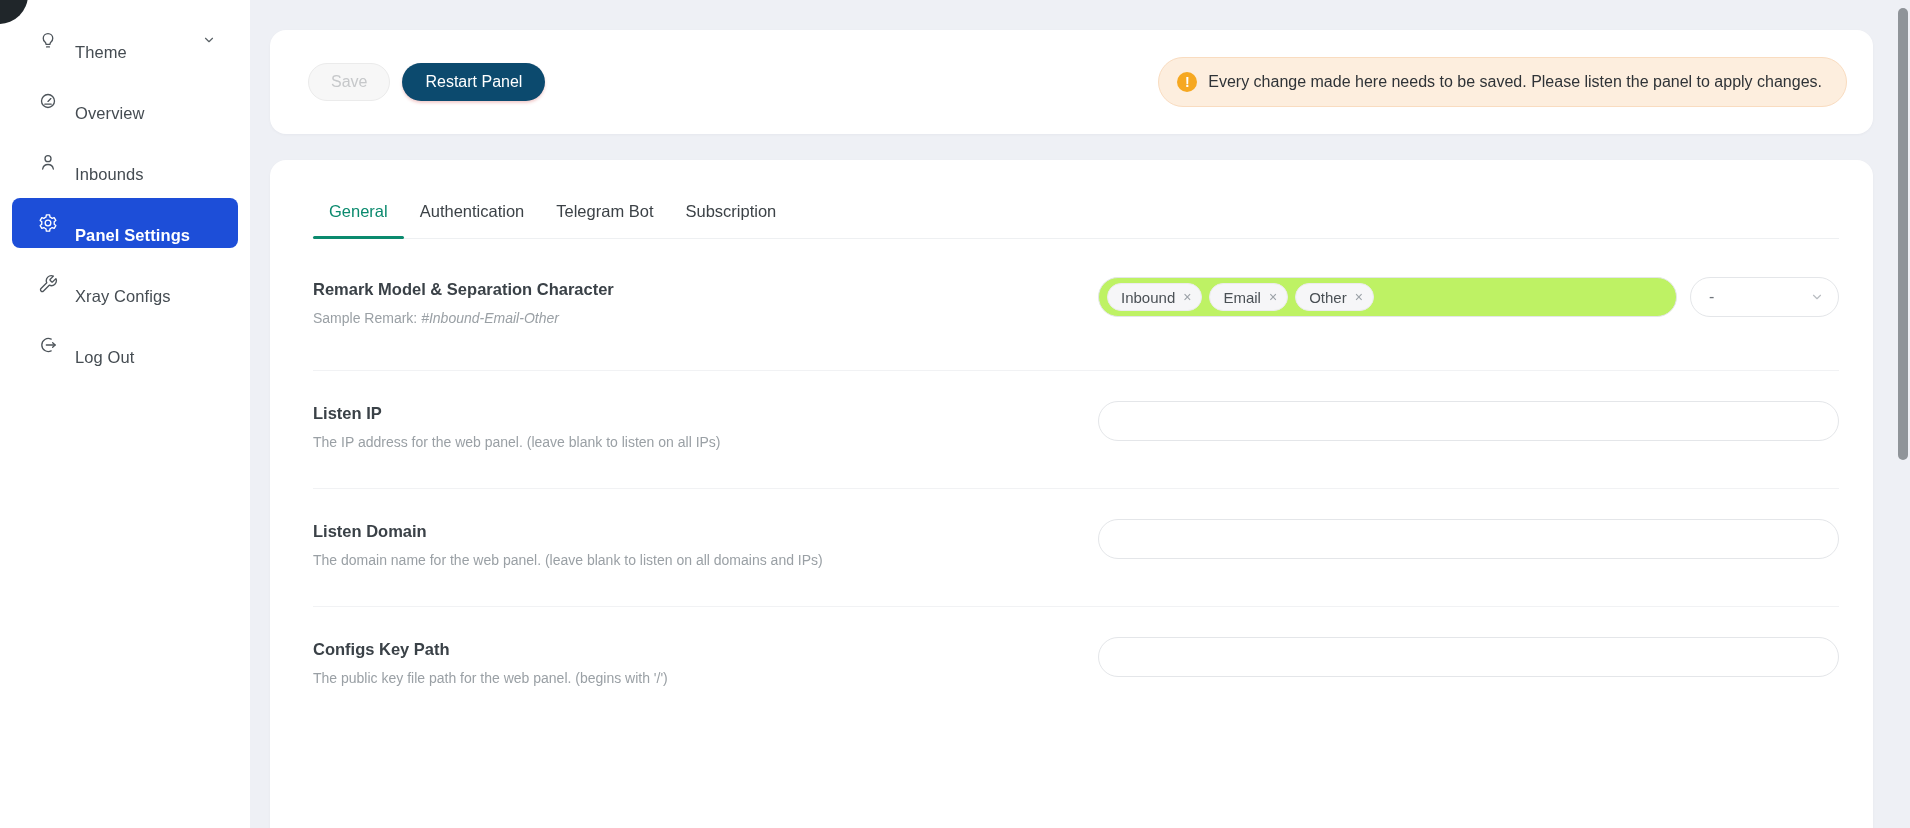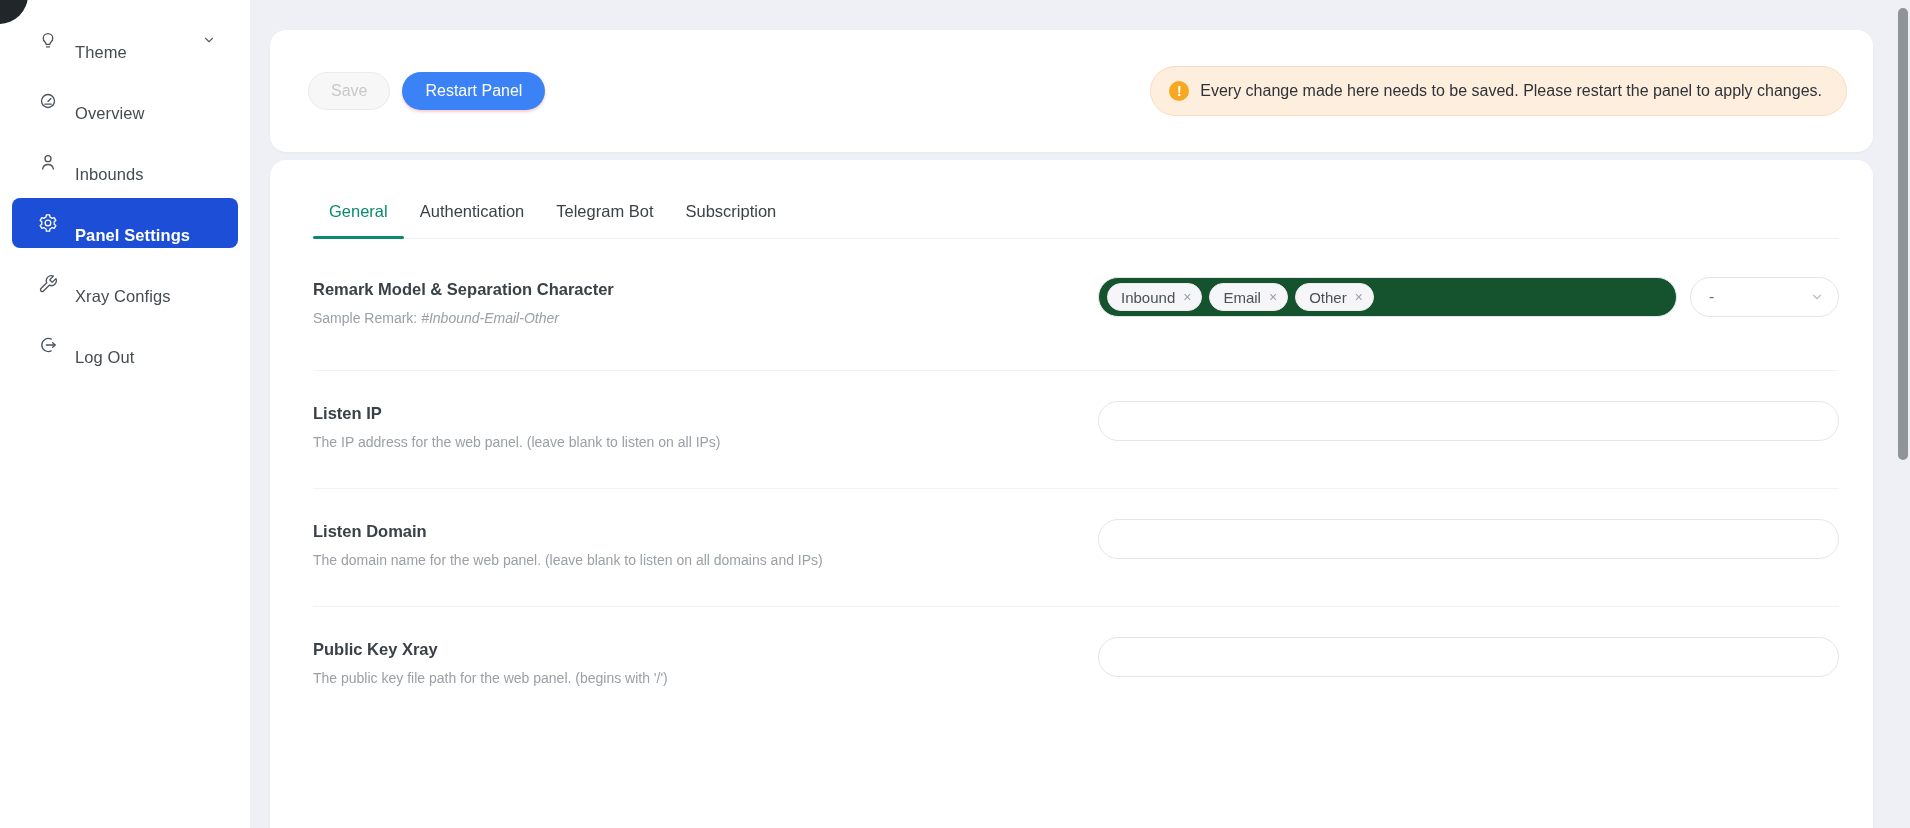--- a/index.html
+++ b/index.html
@@ -33,32 +33,32 @@
   .side-item.active .icon { color:#ffffff; }
   .side-item.active .lbl { font-weight:700; }
   .side-item .chev { margin-left:auto; width:14px; height:14px; color:#5a6166; display:flex; }
   .side-item .chev svg { width:14px; height:14px; }
 
   
   .card {
     position:absolute; background:#ffffff; border-radius:16px;
     box-shadow:0 1px 3px rgba(20,30,40,0.04);
   }
-  .toolbar-card { left:270px; top:30px; width:1603px; height:122px; display:flex; align-items:center; padding:0 26px 0 38px; }
+  .toolbar-card { left:270px; top:30px; width:1603px; height:104px; display:flex; align-items:center; padding:0 26px 0 38px; }
   .settings-card { left:270px; top:160px; width:1603px; height:700px; padding:0 34px 0 43px; }
 
   
   .btn {
     height:38px; border-radius:19px; font-size:16px;
     display:inline-flex; align-items:center; justify-content:center;
     padding:0 22px; border:1px solid transparent; cursor:pointer;
     font-family:"Liberation Sans", sans-serif;
   }
   .btn-save { background:#f7f7f7; border-color:#ebebeb; color:#c6c8ca; cursor:not-allowed; }
-  .btn-restart { background:#3b82f6; color:#ffffff; margin-left:12px; box-shadow:0 2px 3px rgba(207,59,59,0.25); }
+  .btn-restart { background:#0c4a6e; color:#ffffff; margin-left:12px; box-shadow:0 2px 3px rgba(207,59,59,0.25); }
   .alert {
     margin-left:auto; height:50px; background:#fdeede; border:1px solid #f9dcc0;
     border-radius:26px; display:flex; align-items:center; padding:0 24px 0 18px;
   }
   .warn-dot {
     width:20px; height:20px; border-radius:50%; background:#f6a821; color:#fff;
     font-size:14px; font-weight:700; display:flex; align-items:center; justify-content:center;
     margin-right:11px; flex:0 0 20px;
   }
   .alert-text { font-size:16px; color:#2f3337; white-space:nowrap; }
@@ -88,21 +88,21 @@
   .row-desc .sample { font-style:italic; }
   .row-controls { display:flex; gap:13px; width:741px; flex:0 0 741px; }
 
   .pill-input {
     height:40px; border:1.5px solid #e4e6e9; border-radius:20px; background:#fff;
     font-size:16px; color:#4d5359; padding:0 18px; width:100%; outline:none;
     font-family:"Liberation Sans", sans-serif;
   }
   .tagbox {
     flex:1 1 auto; height:40px; border:1.5px solid #e4e6e9; border-radius:20px;
-    display:flex; align-items:center; padding:8px 8px; gap:7px; background:#14532d; cursor:text;
+    display:flex; align-items:center; padding:8px 8px; gap:7px; background:#bef264; cursor:text;
   }
   .tag {
     height:28px; background:#f6f6f8; border:1px solid #ebebed; border-radius:14px;
     display:flex; align-items:center; padding:0 10px 0 13px; font-size:15px; color:#4a5055;
     white-space:nowrap;
   }
   .tag .x { margin-left:8px; color:#9aa0a6; font-size:14px; cursor:pointer; line-height:1; }
   .sep-select {
     flex:0 0 149px; height:40px; border:1.5px solid #e4e6e9; border-radius:20px;
     display:flex; align-items:center; padding:0 14px 0 18px; background:#fff; cursor:pointer;
@@ -188,21 +188,21 @@
     </span>
     <span class="lbl">Log Out</span>
   </div>
 </nav>
 
 <div class="card toolbar-card">
   <button class="btn btn-save" disabled="">Save</button>
   <button class="btn btn-restart">Restart Panel</button>
   <div class="alert">
     <span class="warn-dot">!</span>
-    <span class="alert-text">Every change made here needs to be saved. Please restart the panel to apply changes.</span>
+    <span class="alert-text">Every change made here needs to be saved. Please listen the panel to apply changes.</span>
   </div>
 </div>
 
 <div class="card settings-card">
 
   <div class="tabs">
     <div class="tab active">General</div>
     <div class="tab">Authentication</div>
     <div class="tab">Telegram Bot</div>
     <div class="tab">Subscription</div>
@@ -257,21 +257,21 @@
       <div class="row-desc">The domain name for the web panel. (leave blank to listen on all domains and IPs)</div>
     </div>
     <div class="row-controls">
       <input class="pill-input" type="text" value="" style="">
     </div>
   </div>
 
 
   <div class="row">
     <div class="row-text">
-      <div class="row-label">Public Key Xray</div>
+      <div class="row-label">Configs Key Path</div>
       <div class="row-desc">The public key file path for the web panel. (begins with '/')</div>
     </div>
     <div class="row-controls">
       <input class="pill-input" type="text" value="" style="">
     </div>
   </div>
 
 </div>
 
 <div class="scroll-thumb"></div>

